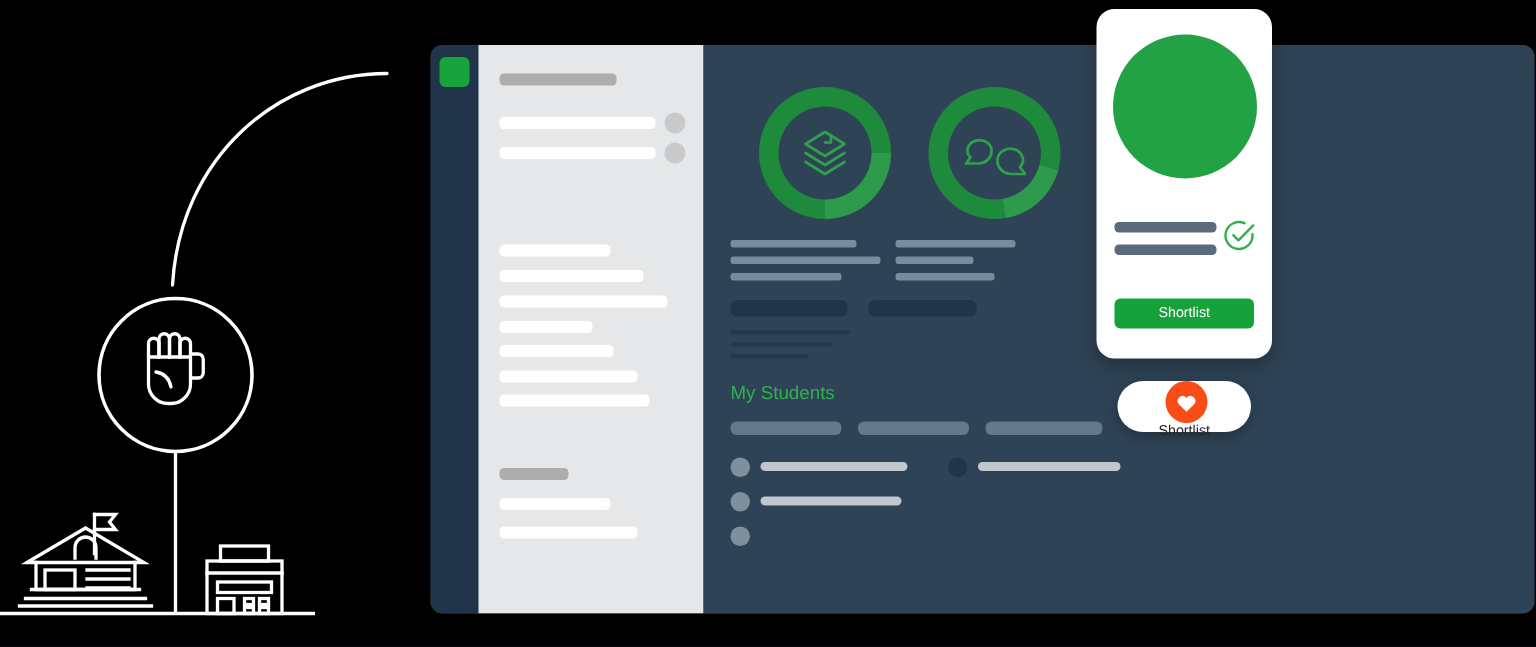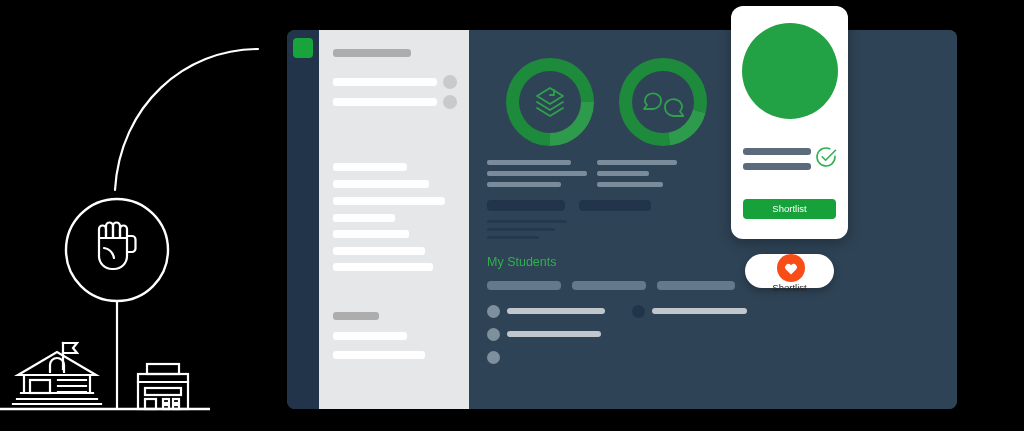--- a/index.html
+++ b/index.html
@@ -21,21 +21,21 @@
 
   
   .illus { position: absolute; left: 0; top: 0; width: 290px; height: 431px; }
   .illus svg { display: block; }
 
   
   .app-window {
     position: absolute;
     left: 287px;
     top: 30px;
-    width: 670px;
+    width: 736px;
     height: 379px;
     background: #2E4355;
     border-radius: 8px;
     overflow: hidden;
     display: flex;
   }
 
   
   .rail {
     width: 32px;

